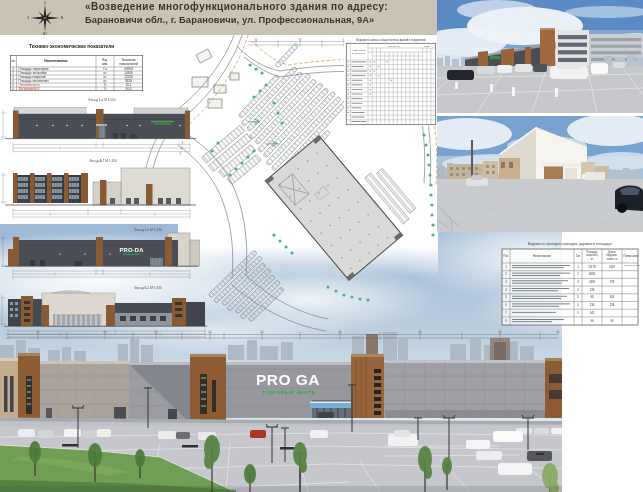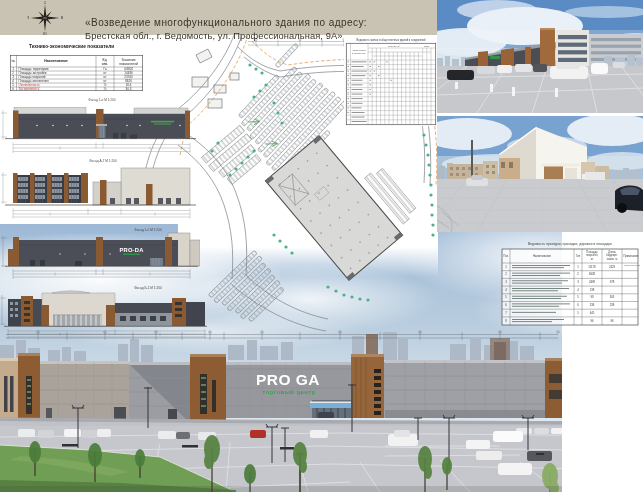--- a/index.html
+++ b/index.html
@@ -453,21 +453,21 @@
     <path d="M25.5 10.5 L19.8 15.2 L21 16.8 Z"></path>
     <path d="M12.5 23.5 L18.2 18.8 L17 17.2 Z"></path>
     <path d="M25.5 23.5 L19.8 18.8 L21 17.2 Z"></path>
   </g>
   <text x="19" y="3.2" font-size="3.6" text-anchor="middle" fill="#33302a">С</text>
   <text x="19" y="33.8" font-size="3.6" text-anchor="middle" fill="#33302a">Ю</text>
   <text x="2" y="18.3" font-size="3.6" text-anchor="middle" fill="#33302a">З</text>
   <text x="36" y="18.3" font-size="3.6" text-anchor="middle" fill="#33302a">В</text>
 </svg>
 
-<div class="abs" style="left:85px;top:16px;width:380px;font-size:10px;font-weight:normal;color:#39342a;letter-spacing:0.45px;line-height:13px">«Возведение многофункционального здания по адресу:<br><span style="font-size:9.3px;letter-spacing:0.1px">Брестская обл., г. Ведомость, ул. Профессиональная, 9А»</span></div>
+<div class="abs" style="left:85px;top:0;width:380px;font-size:10px;font-weight:bold;color:#39342a;letter-spacing:0.45px;line-height:13px">«Возведение многофункционального здания по адресу:<br><span style="font-size:9.3px;letter-spacing:0.1px">Барановичи обл., г. Барановичи, ул. Профессиональная, 9А»</span></div>
 
 <div class="abs" style="left:29px;top:44px;font-size:6px;font-weight:bold;color:#222;transform:scale(0.8);transform-origin:0 0;white-space:nowrap">Технико-экономические показатели</div>
 
 <div class="abs" id="teptable" style="left:10px;top:55px;width:133px;height:36px">
 <svg width="133" height="36" viewBox="0 0 133 36">
   <rect x="0.3" y="0.3" width="132.4" height="35.4" fill="#fff" stroke="#444" stroke-width="0.6"></rect>
   <g stroke="#555" stroke-width="0.4">
     <path d="M0 12h133"></path>
     <path d="M6.5 0v36 M86 0v36 M104 0v36"></path>
     <path d="M0 16h133 M0 20h133 M0 24h133 M0 28h133 M0 32h133"></path>

